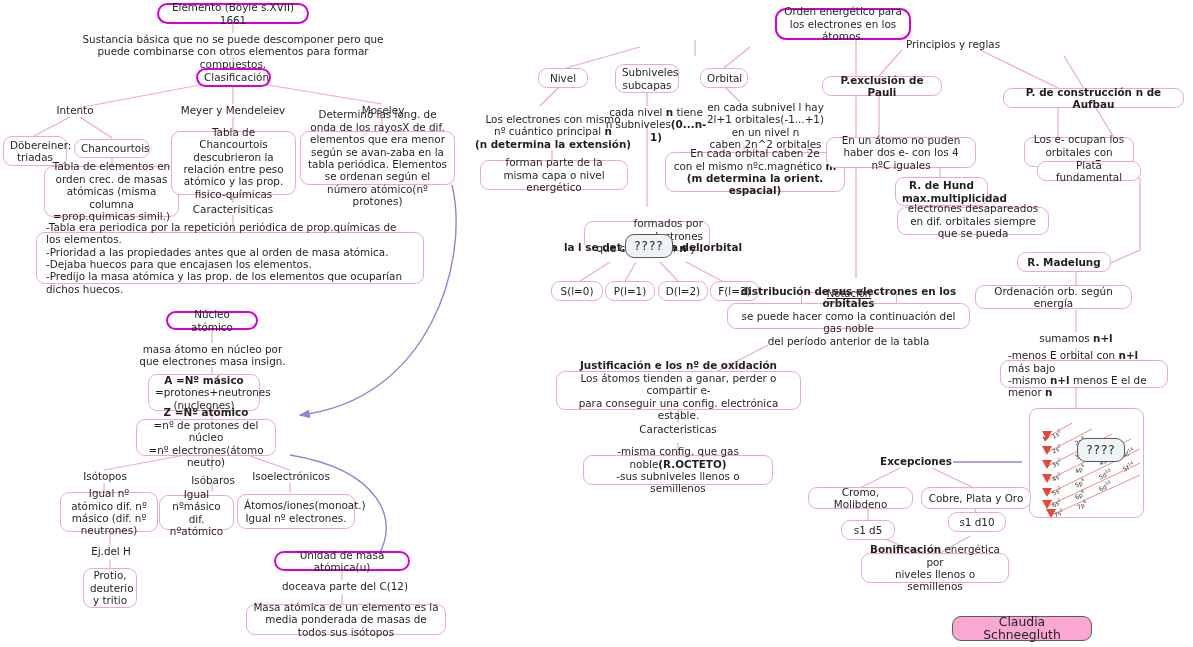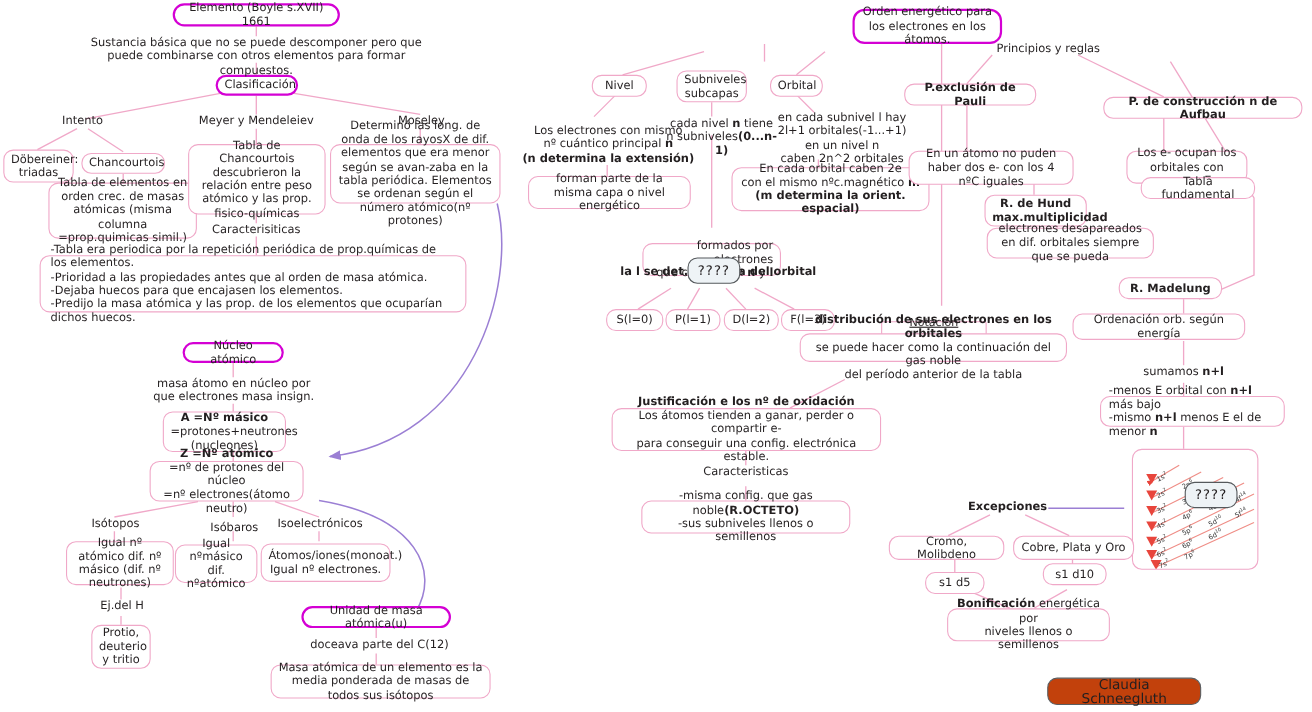--- a/index.html
+++ b/index.html
@@ -49,21 +49,21 @@
   .node.tip{
     border:1.4px solid #55595c;
     background:#eef3f6;
     border-radius:9px;
     z-index:9;
     font-size:12px;
     letter-spacing:1px;
   }
   .node.sig{
     border:1.3px solid #5a5e61;
-    background:#c2410c;
+    background:#f9a8d4;
     border-radius:9px;
     font-size:12.4px;
     z-index:6;
   }
   .node .inner{width:100%;}
   
   .lbl{
     position:absolute;
     font-size:10.4px;
     line-height:12.4px;
@@ -365,21 +365,21 @@
     <span class="inner">electrones desapareados en dif. orbitales siempre que se pueda</span>
   </div>
 
   <div class="node" style="left:1003px;top:88px;width:181px;height:20px;">
     <span class="inner" style="font-weight:bold;">P. de construcción n de Aufbau</span>
   </div>
   <div class="node" style="left:1024px;top:137px;width:110px;height:30px;">
     <span class="inner">Los e- ocupan los orbitales con menos E</span>
   </div>
   <div class="node" style="left:1037px;top:161px;width:104px;height:20px;">
-    <span class="inner">Tabla fundamental</span>
+    <span class="inner">Plata fundamental</span>
   </div>
 
   <div class="node" style="left:1017px;top:252px;width:94px;height:20px;">
     <span class="inner" style="font-weight:bold;">R. Madelung</span>
   </div>
   <div class="node" style="left:975px;top:285px;width:157px;height:24px;">
     <span class="inner">Ordenación orb. según energía</span>
   </div>
   <div class="lbl" style="left:1021px;top:332px;width:110px;">sumamos <b>n+l</b></div>
   <div class="node" style="left:1000px;top:360px;width:168px;height:28px;text-align:left;padding:3px 7px;">

